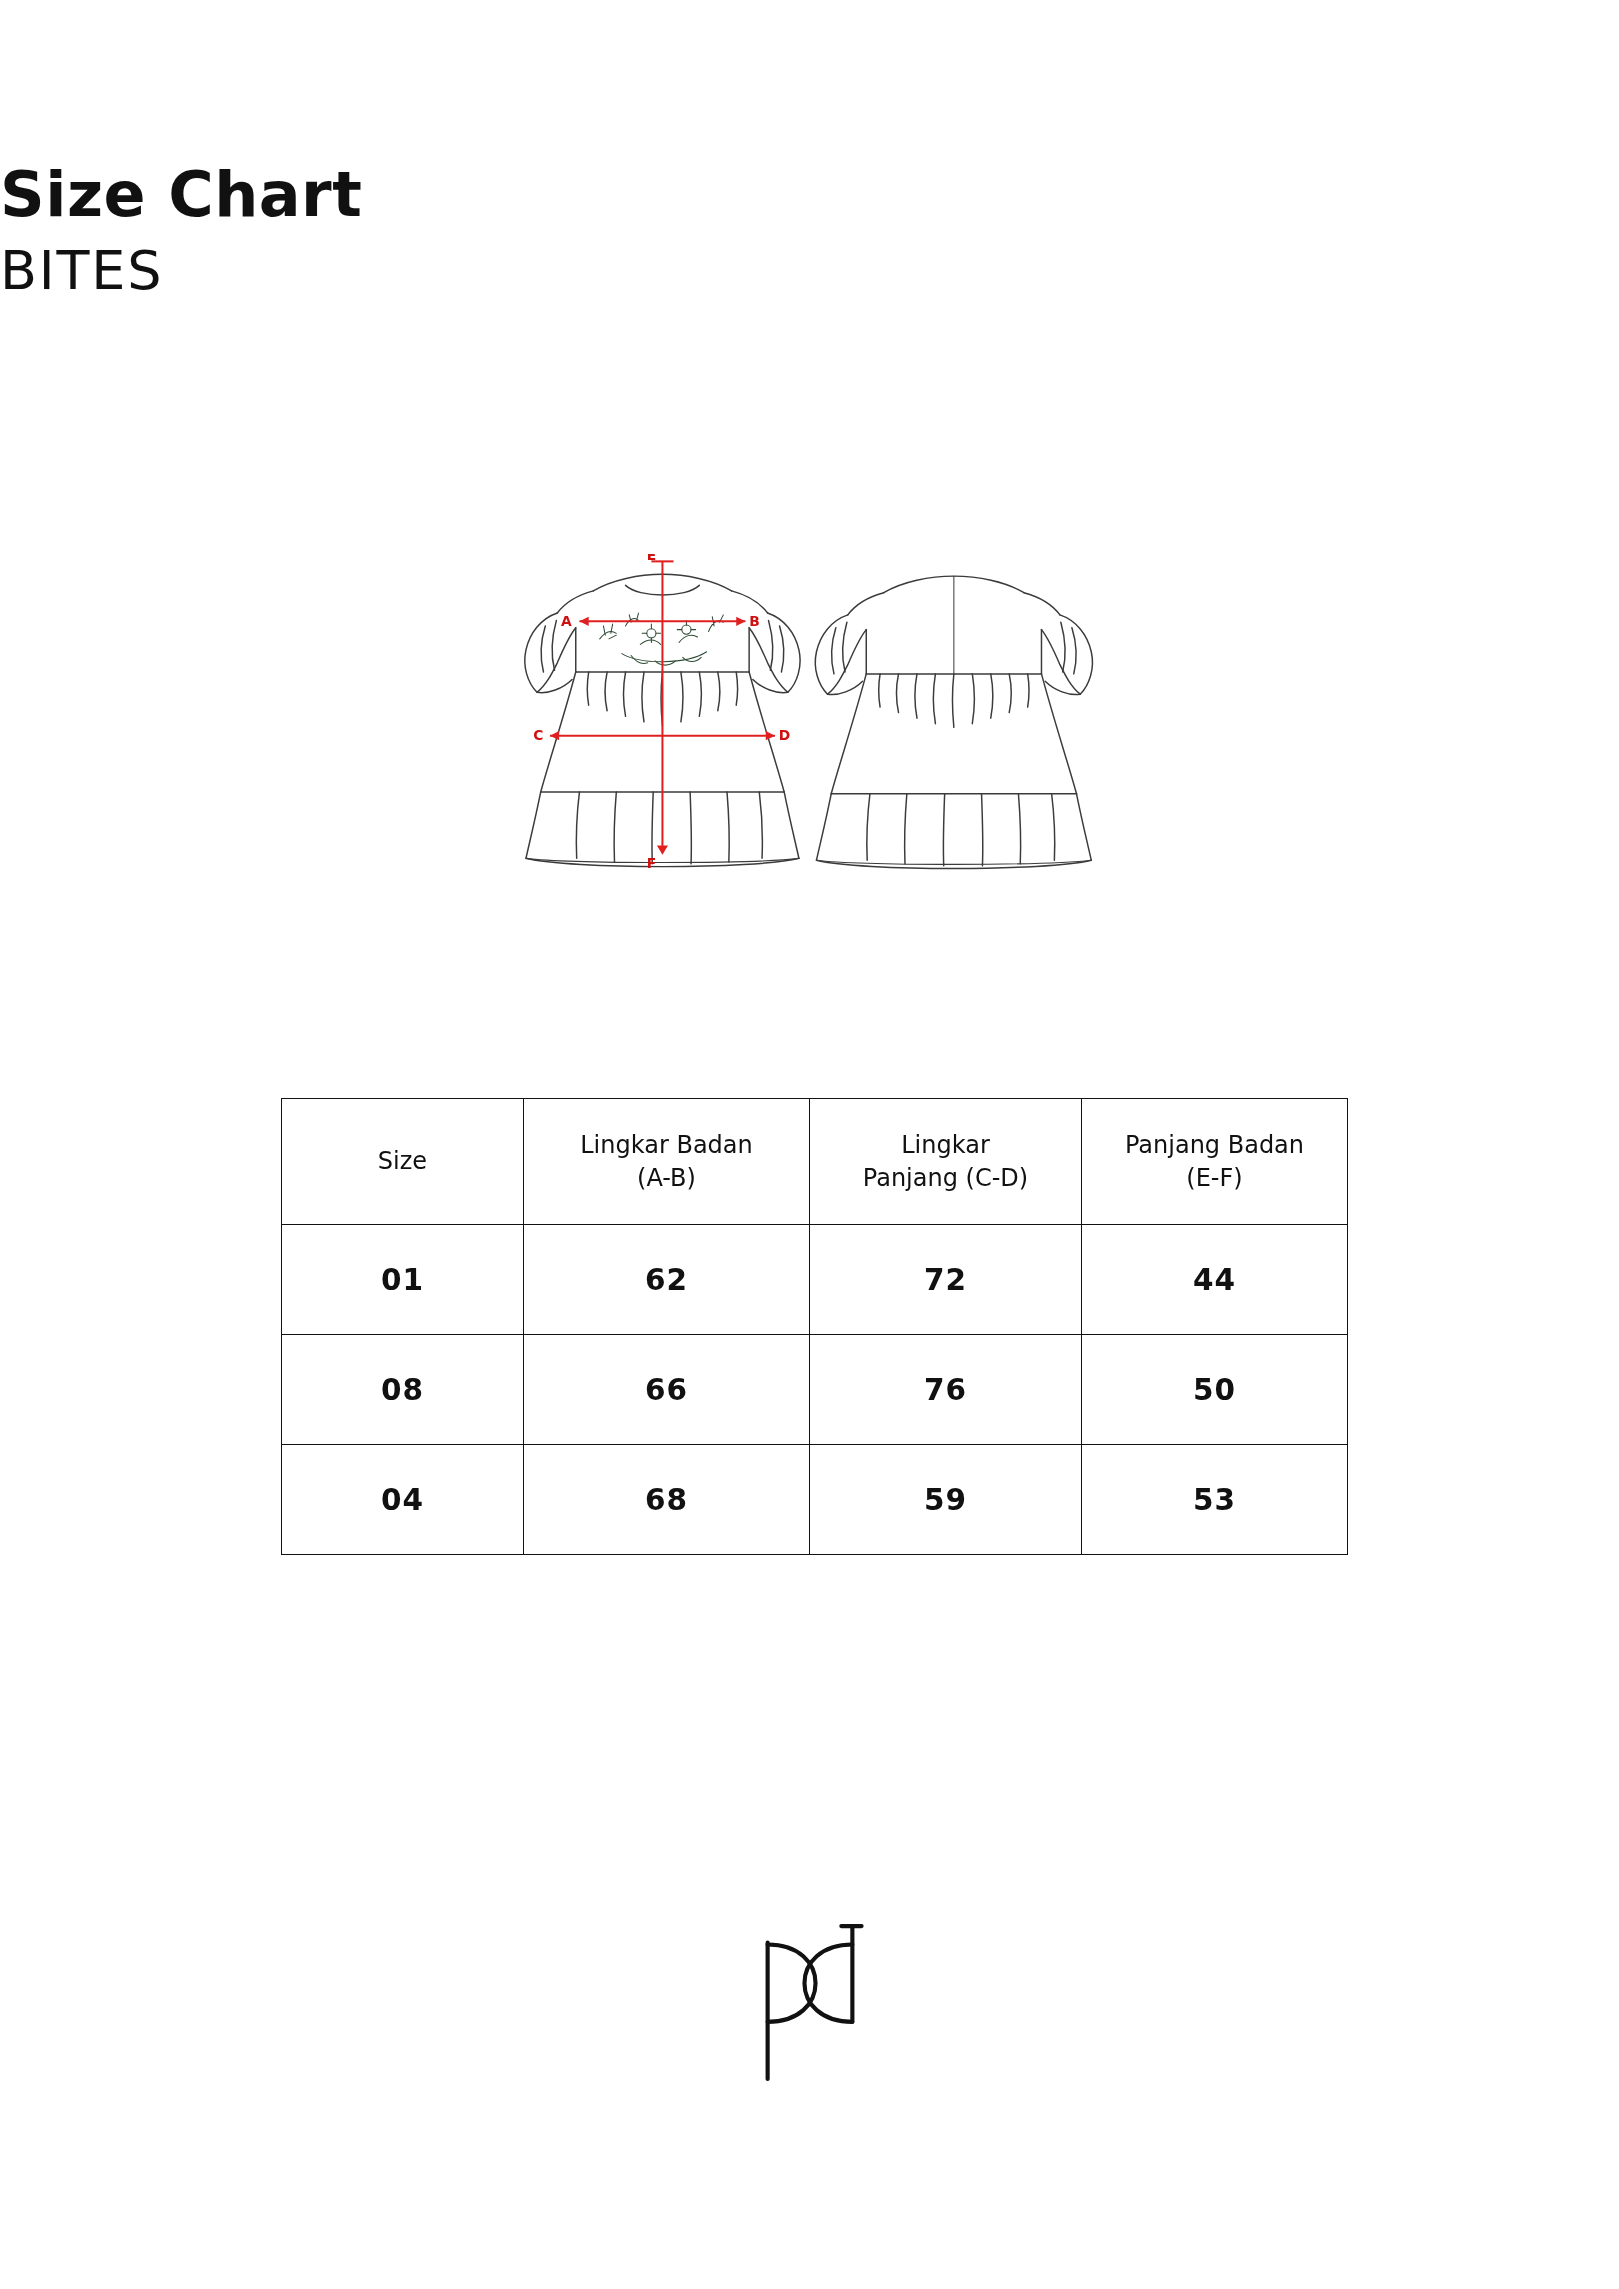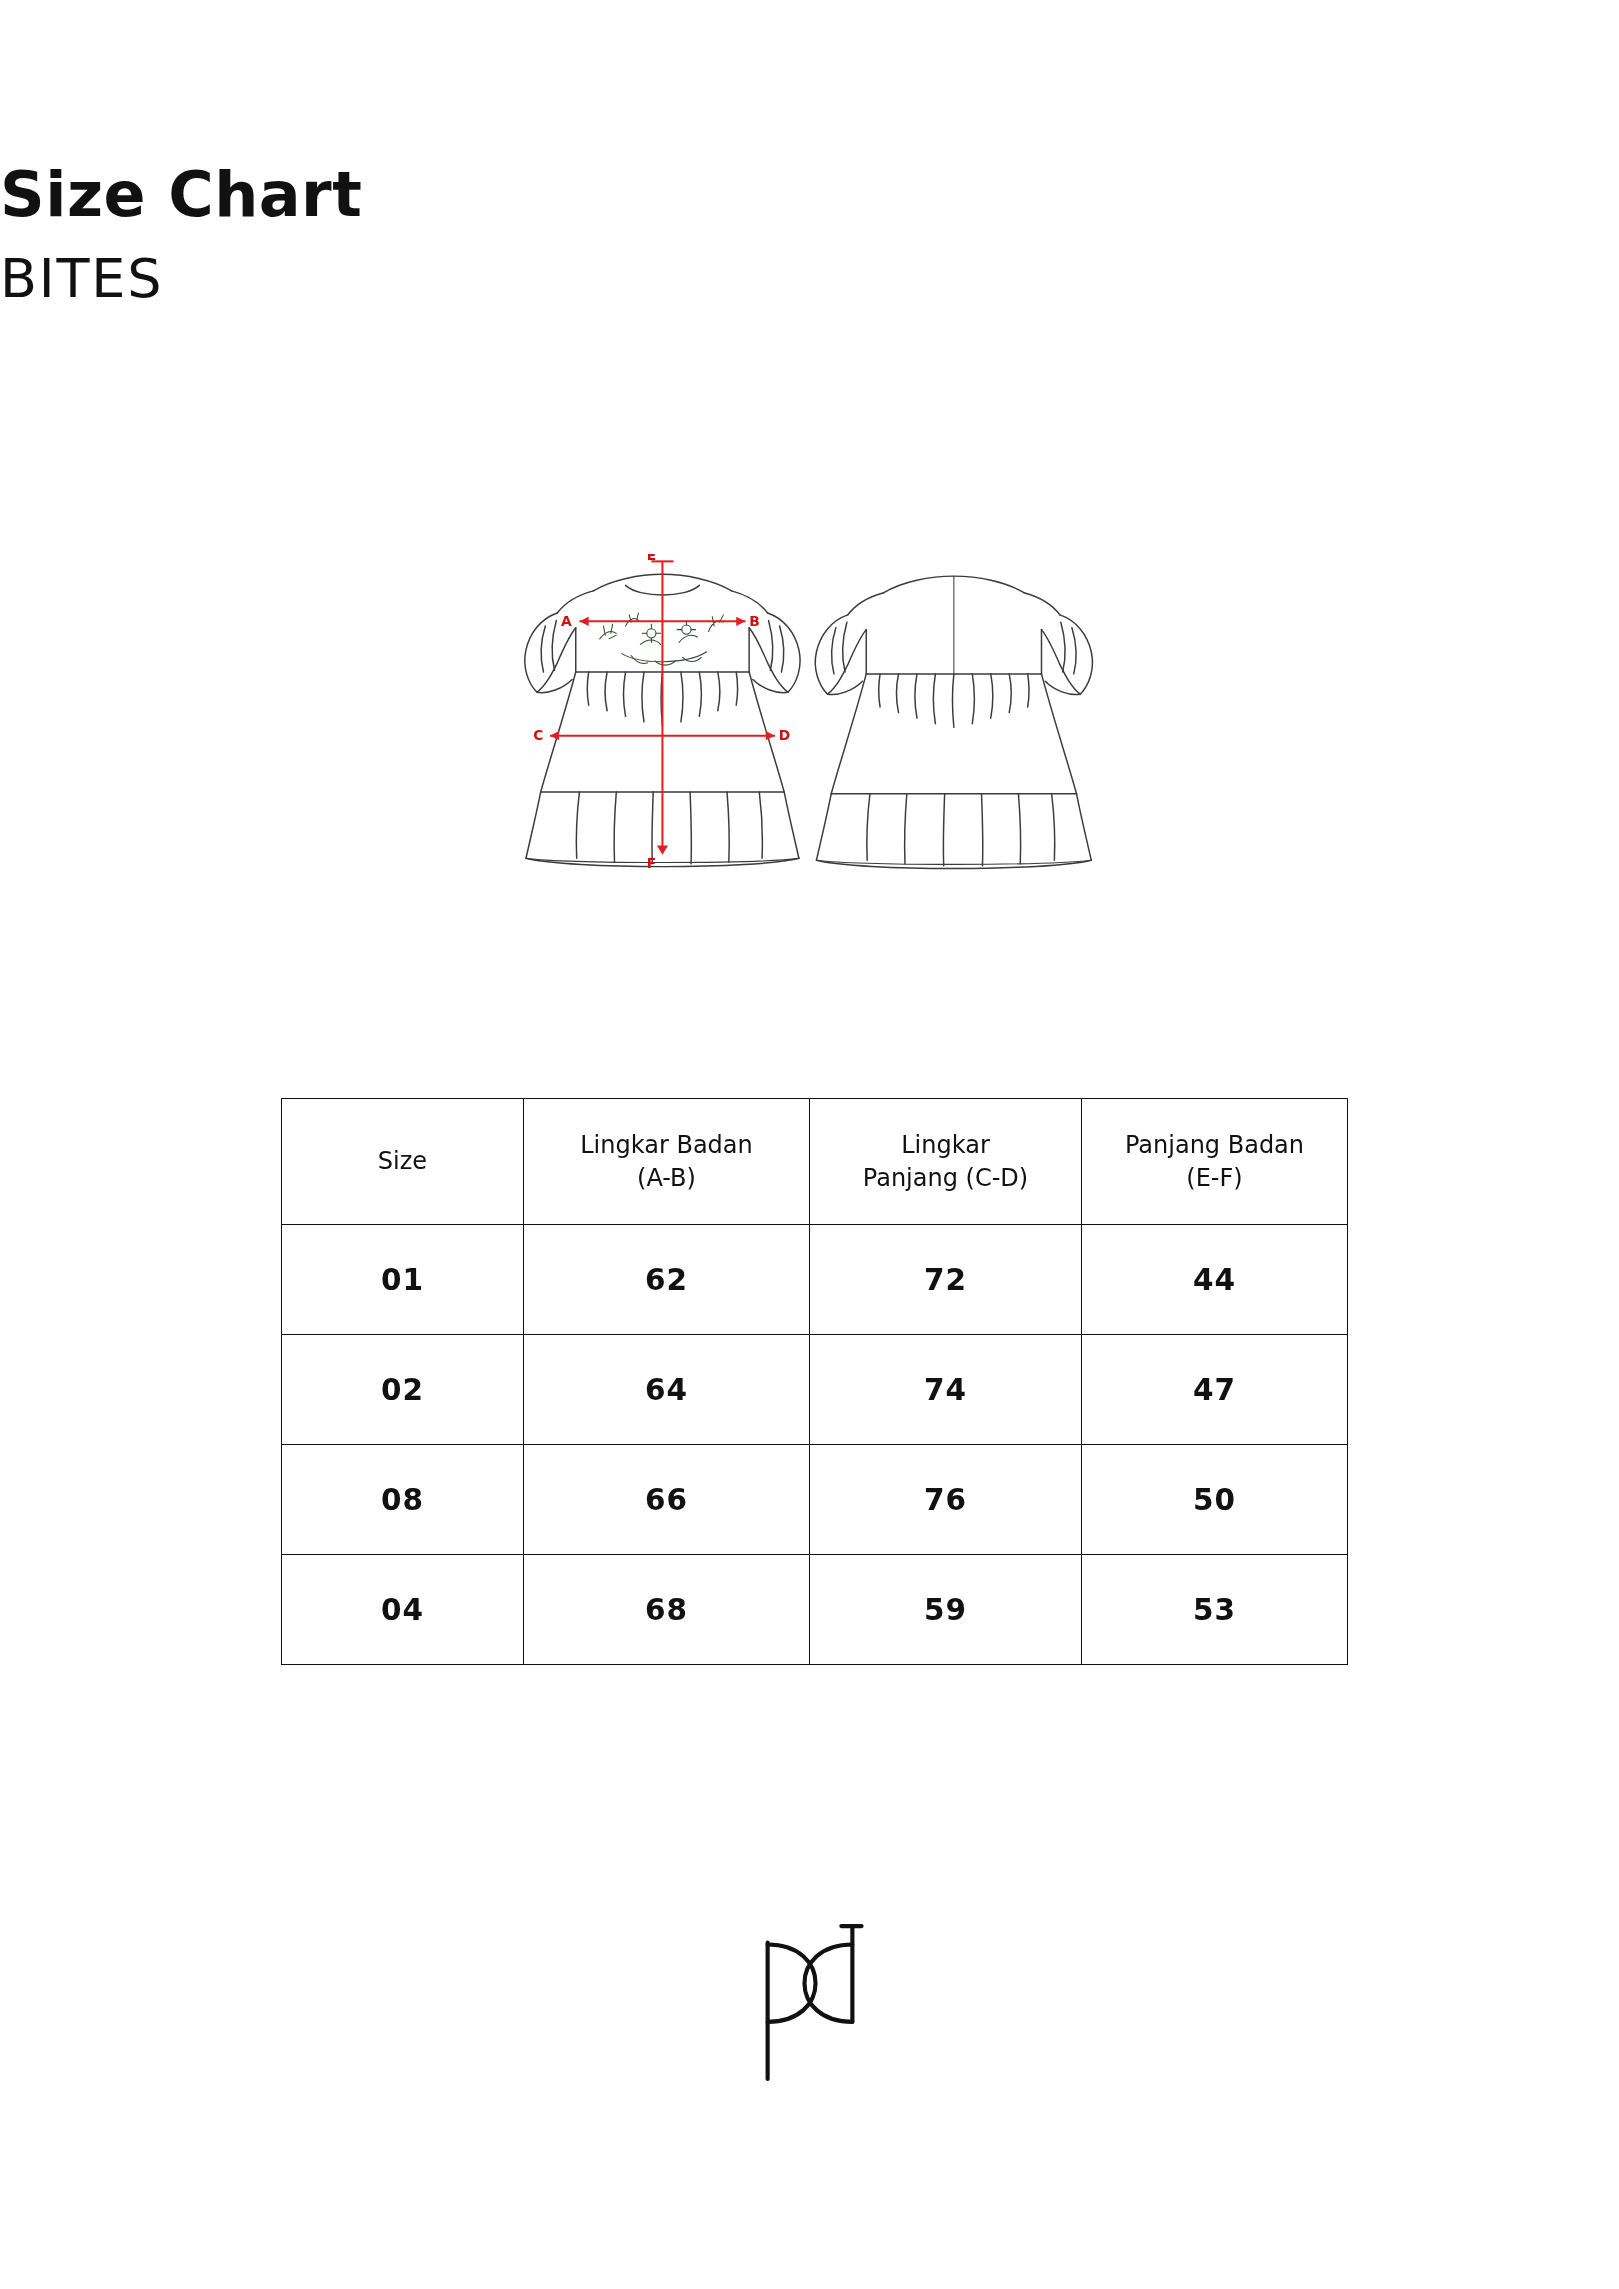--- a/index.html
+++ b/index.html
@@ -32,21 +32,21 @@
   }
   .title-main {
     font-family: "DejaVu Sans", sans-serif;
     font-weight: bold;
     font-size: 62px;
     letter-spacing: 0.5px;
     color: #111111;
     line-height: 1.05;
   }
   .title-sub {
-    margin-top: 20px;
+    margin-top: 12px;
     font-family: "DejaVu Sans", sans-serif;
     font-weight: 400;
     font-size: 54px;
     letter-spacing: 1.8px;
     color: #111111;
   }
 
   
   .illustration {
     position: absolute;
@@ -290,26 +290,20 @@
         </tr>
       </thead>
       <tbody>
         <tr>
           <td>01</td>
           <td>62</td>
           <td>72</td>
           <td>44</td>
         </tr>
         <tr>
-          <td>02</td>
-          <td>64</td>
-          <td>74</td>
-          <td>47</td>
-        </tr>
-        <tr>
           <td>08</td>
           <td>66</td>
           <td>76</td>
           <td>50</td>
         </tr>
         <tr>
           <td>04</td>
           <td>68</td>
           <td>59</td>
           <td>53</td>

